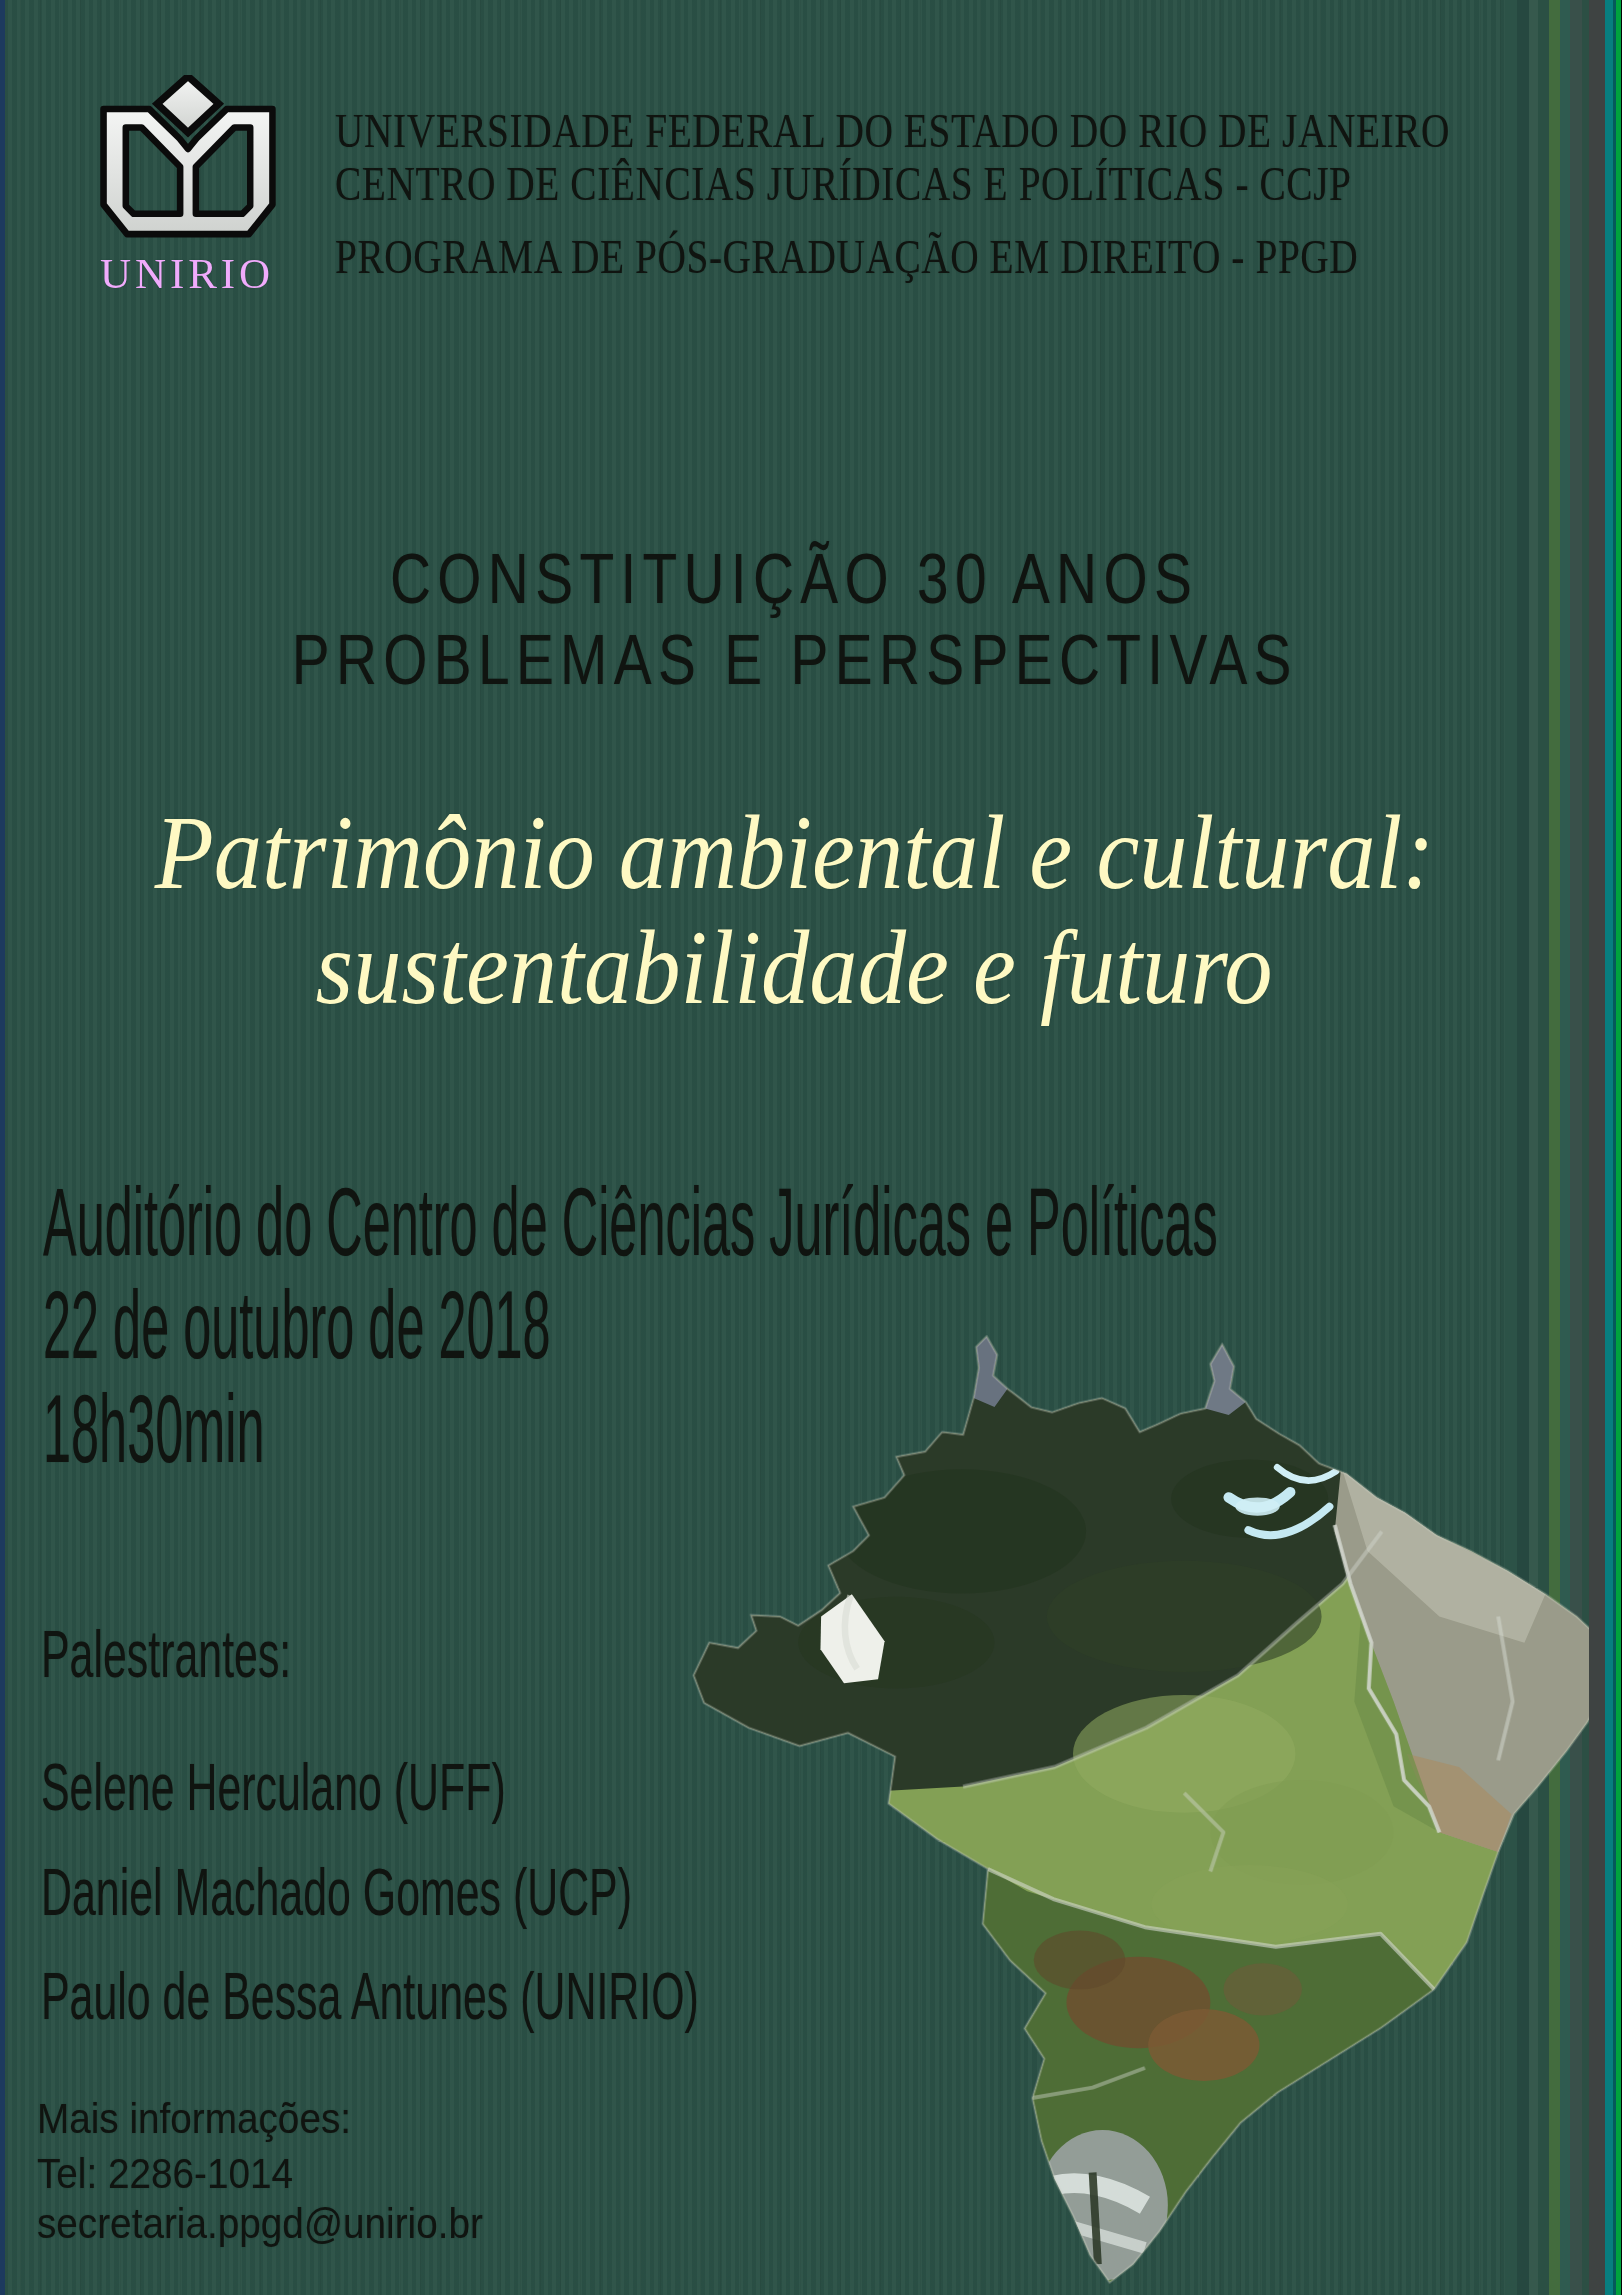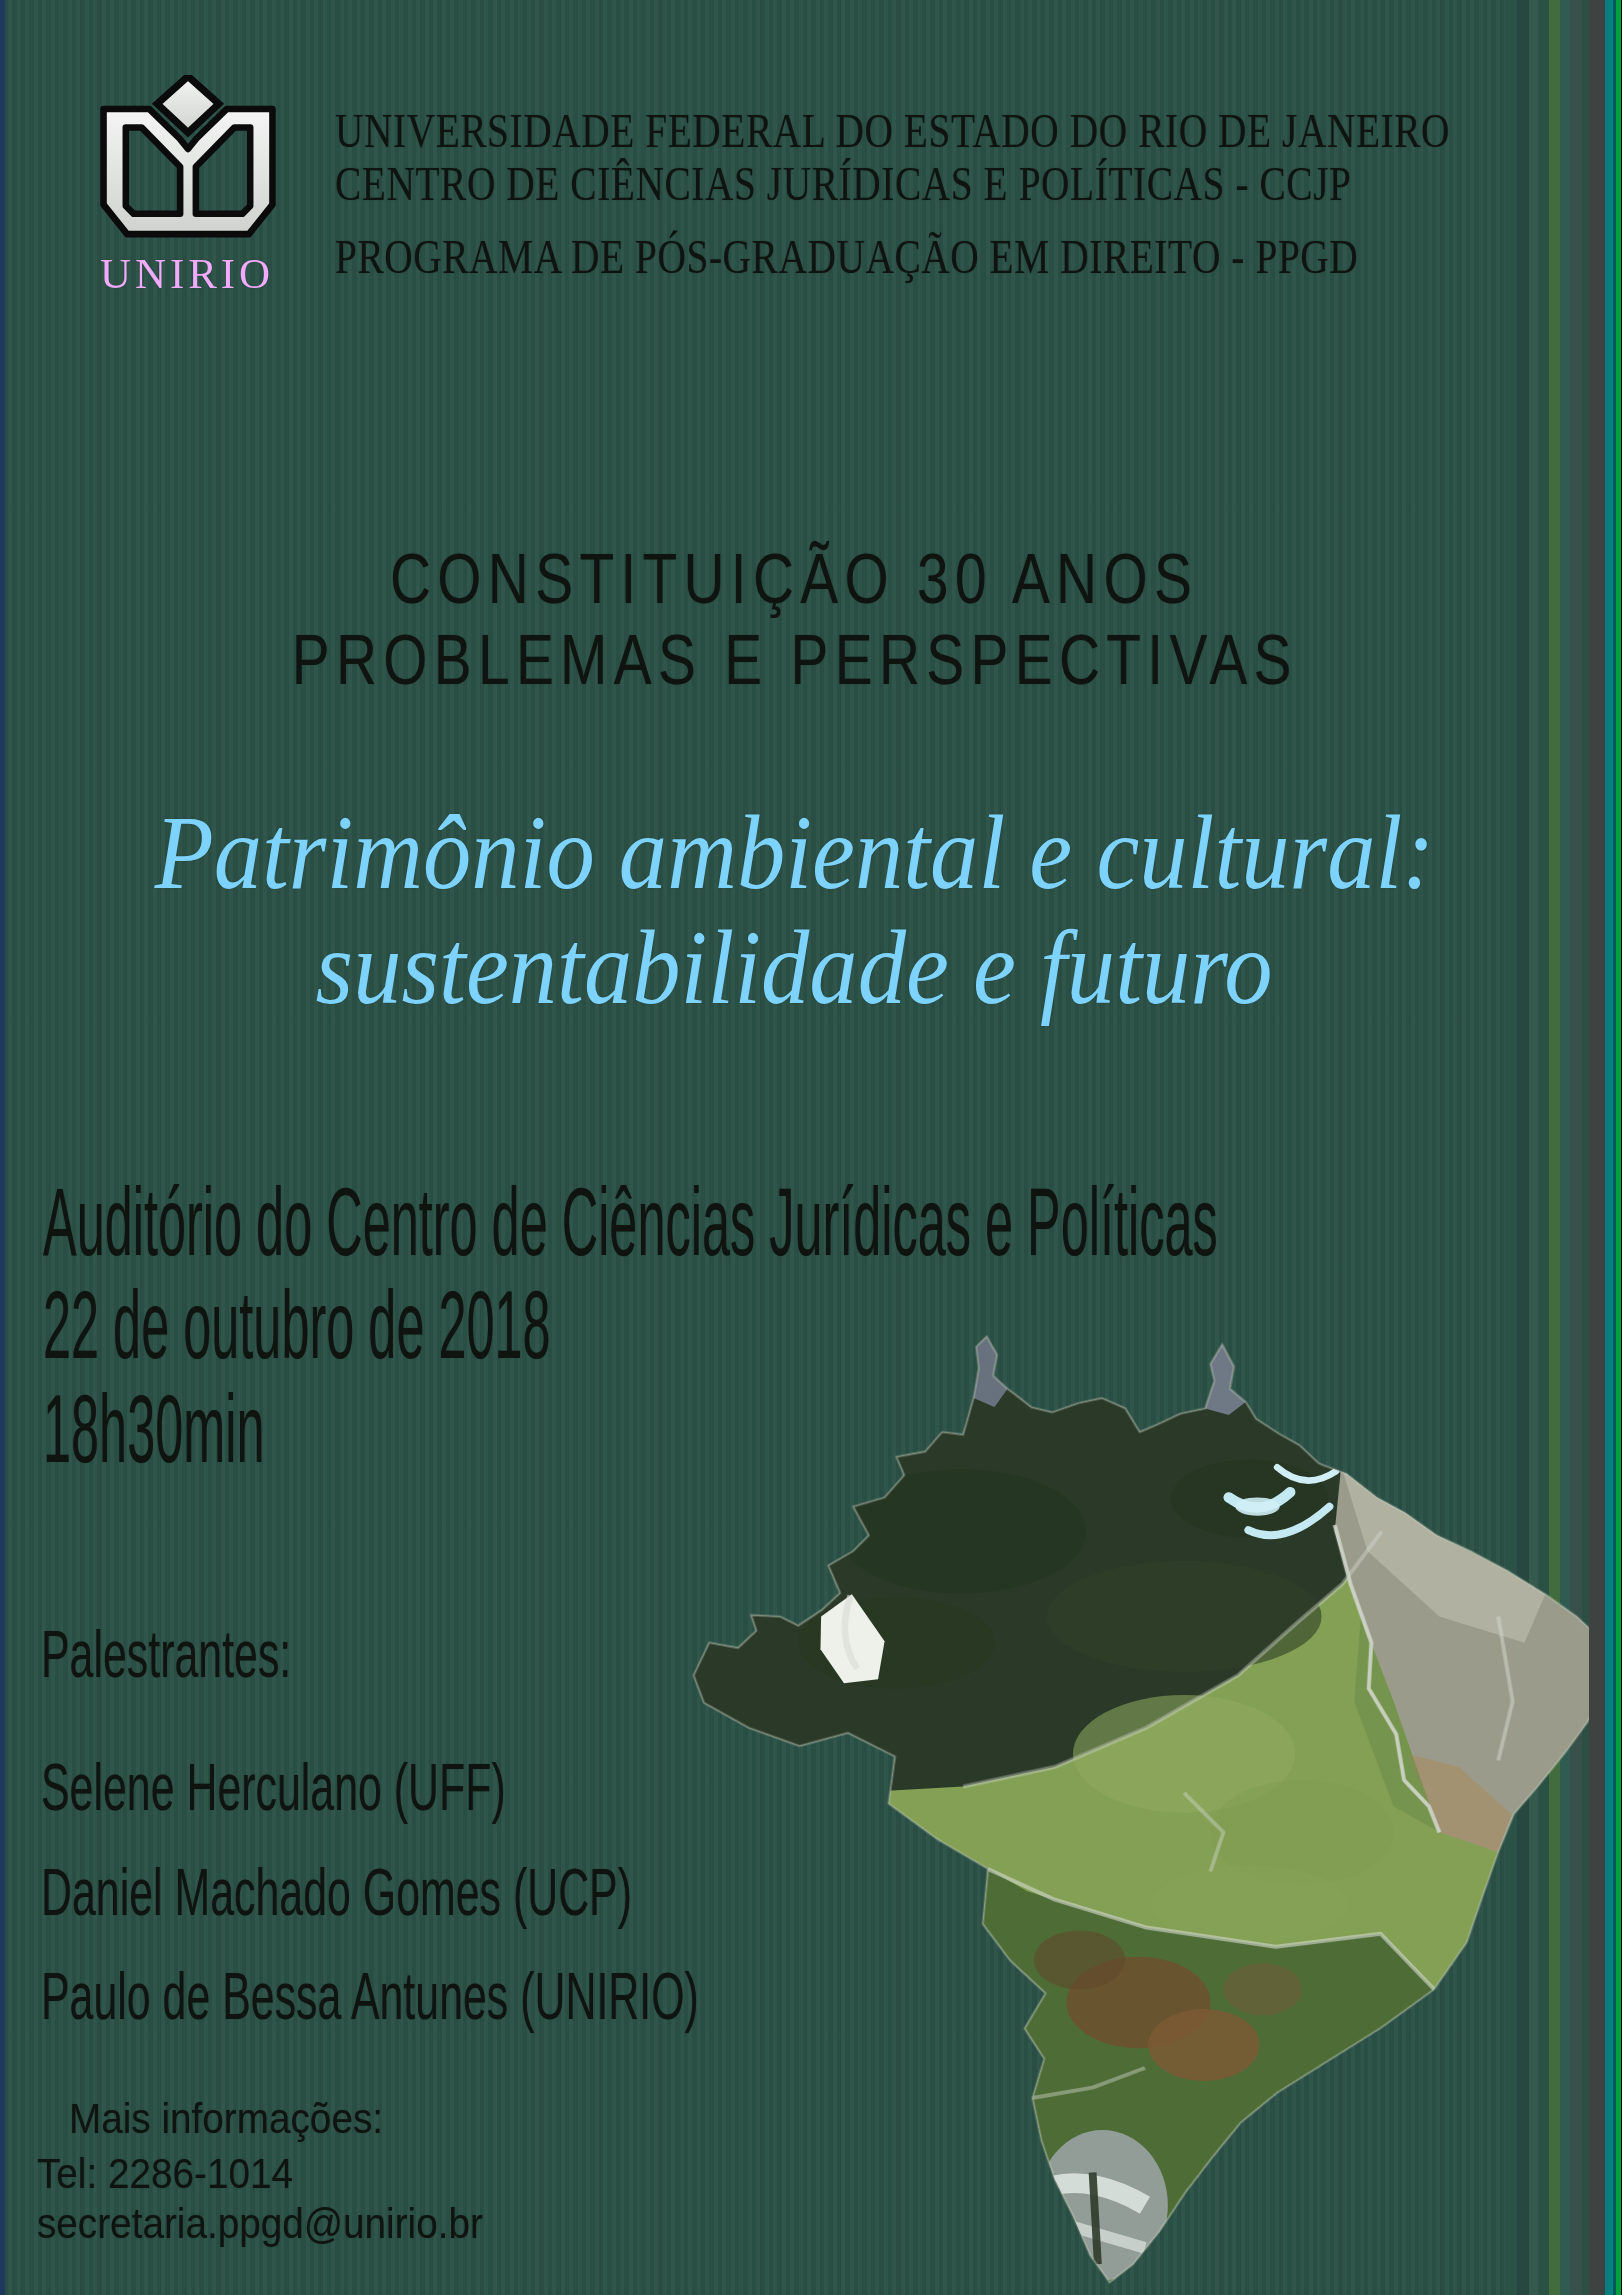--- a/index.html
+++ b/index.html
@@ -38,21 +38,21 @@
   .serif{font-family:"Liberation Serif","DejaVu Serif",serif;}
   .cond{display:inline-block;transform-origin:left top;}
   .center-line{left:0;right:34px;text-align:center;}
   .center-line .cond{transform-origin:center top;}
   .org-line{left:335px;font-size:48px;letter-spacing:0.7px;}
   .org-line .cond{transform:scaleX(0.82);}
   .event-series{top:432px;font-size:52px;letter-spacing:7.9px;}
   .event-series .cond{transform:scaleX(0.80);}
   .event-title{font-size:71px;letter-spacing:7.9px;}
   .event-title .cond{transform:scaleX(0.80);}
-  .script-line{font-family:cursive;font-style:italic;font-size:105px;color:#7dd3fc;}
+  .script-line{font-family:cursive;font-style:italic;font-size:105px;color:#fef9c3;}
   .script-line .cond{transform:scaleX(0.92);}
   .detail-line{left:43px;font-size:97px;}
   .detail-line .cond{transform:scaleX(0.52);}
   .speaker-heading,.speaker-line{left:41px;font-size:67px;}
   .speaker-heading .cond,.speaker-line .cond{transform:scaleX(0.64);}
   .contact-line{left:37px;font-size:43px;}
   .contact-line .cond{transform:scaleX(0.90);}
   .logo-word{left:92px;top:249px;width:190px;text-align:center;font-size:43px;letter-spacing:3.9px;color:#f0abfc;}
   .soft{text-shadow:0 0 1.3px rgba(15,25,20,0.35);}
   svg{display:block;}
@@ -189,21 +189,21 @@
 
   <div class="abs txt speaker-heading soft" style="top:1615px;">
     <span class="cond">Palestrantes:</span></div>
   <div class="abs txt speaker-line soft" style="top:1748px;">
     <span class="cond">Selene Herculano (UFF)</span></div>
   <div class="abs txt speaker-line soft" style="top:1853px;">
     <span class="cond">Daniel Machado Gomes (UCP)</span></div>
   <div class="abs txt speaker-line soft" style="top:1957px;">
     <span class="cond">Paulo de Bessa Antunes (UNIRIO)</span></div>
 
-  <div class="abs txt contact-line soft" style="top:2094px;margin-left:32px;">
+  <div class="abs txt contact-line soft" style="top:2094px;">
     <span class="cond">Mais informações:</span></div>
   <div class="abs txt contact-line soft" style="top:2149px;">
     <span class="cond">Tel: 2286-1014</span></div>
   <div class="abs txt contact-line soft" style="top:2199px;">
     <span class="cond">secretaria.ppgd@unirio.br</span></div>
 
 </div>
 
 
 </body></html>

